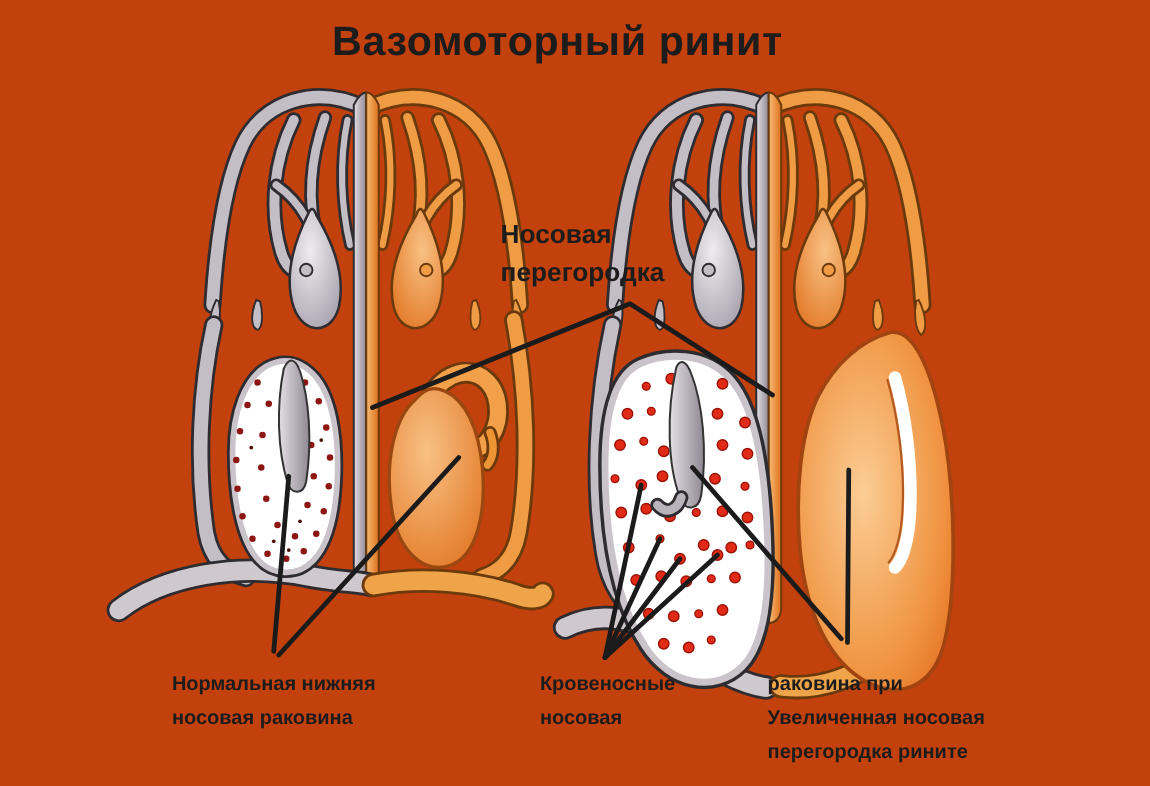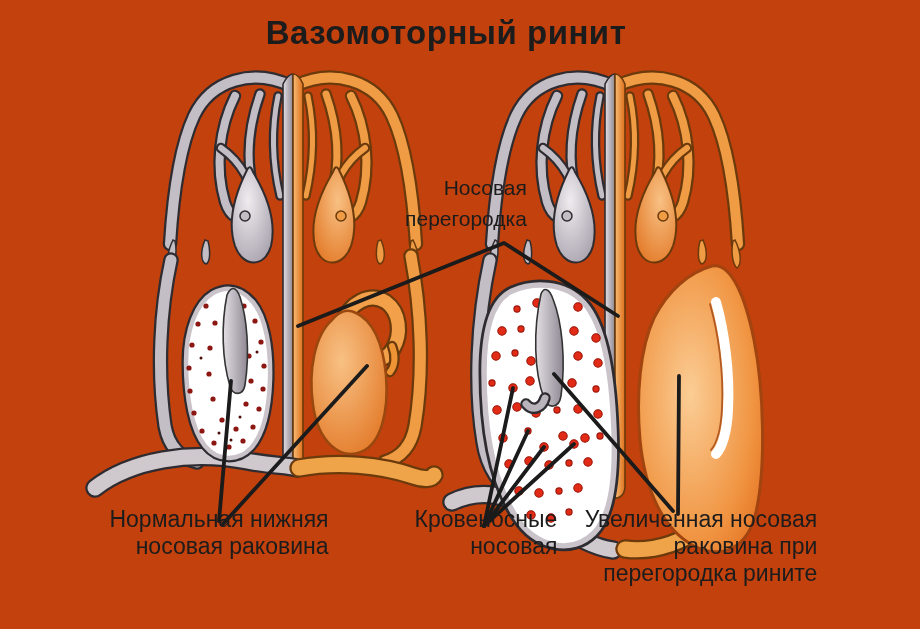--- a/index.html
+++ b/index.html
@@ -1,24 +1,24 @@
 <!DOCTYPE html>
 <html><head>
 <meta charset="utf-8">
 <style>
   html,body{margin:0;padding:0;background:#ffffff;}
   .page{position:relative;width:920px;height:629px;background:#c2410c;overflow:hidden;
         font-family:"Liberation Sans",sans-serif;}
   svg{position:absolute;left:0;top:0;}
   .title{position:absolute;left:446px;top:14px;transform:translateX(-50%);
          font-size:33px;font-weight:bold;color:#1c1c1c;white-space:nowrap;letter-spacing:.5px;}
-  .lbl{position:absolute;transform:translateX(-50%);text-align:right;font-weight:normal;
+  .lbl{position:absolute;transform:translateX(-50%);text-align:left;font-weight:bold;
        color:#1c1c1c;white-space:nowrap;}
   .lbl.septum{left:466px;top:172px;font-size:21px;line-height:31px;}
-  .lbl.bottom{top:506px;font-size:23px;line-height:27px;}
+  .lbl.bottom{top:534px;font-size:16px;line-height:27px;}
   .lbl.normal{left:219px;}
   .lbl.vessels{left:486px;}
   .lbl.enlarged{left:701px;}
 </style>
 </head>
 <body>
 
 <div class="page">
 
   <svg id="art" width="920" height="629" viewBox="0 0 920 629">
@@ -257,18 +257,18 @@
     <div>Нормальная нижняя</div>
     <div>носовая раковина</div>
   </div>
 
   <div class="lbl bottom vessels">
     <div>Кровеносные</div>
     <div>носовая</div>
   </div>
 
   <div class="lbl bottom enlarged">
+    <div>раковина при</div>
     <div>Увеличенная носовая</div>
-    <div>раковина при</div>
     <div>перегородка рините</div>
   </div>
 
 </div>
 
 </body></html>

